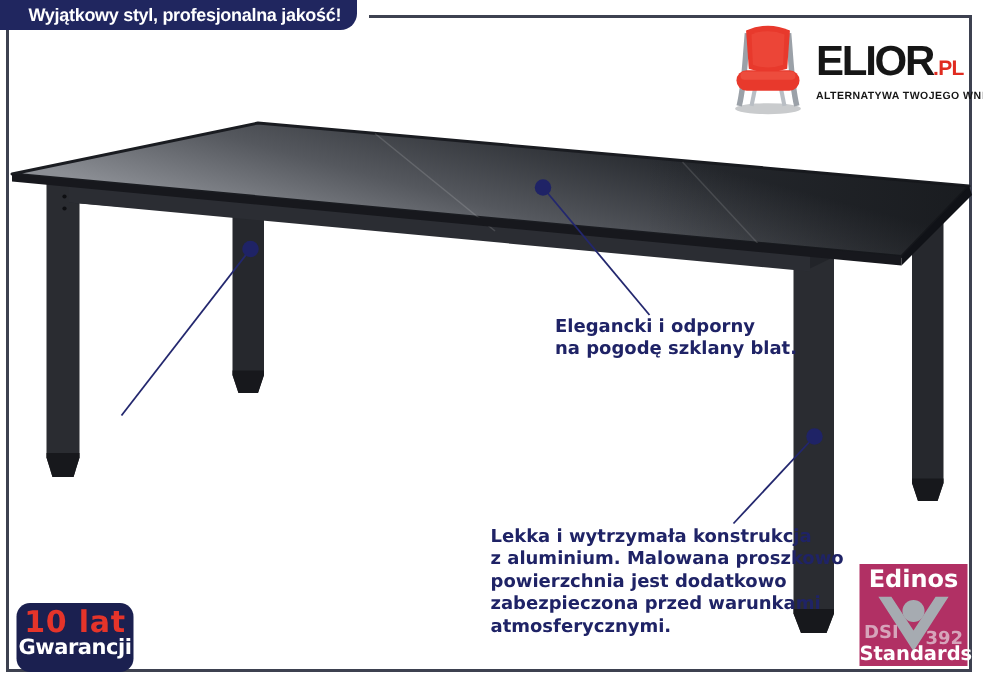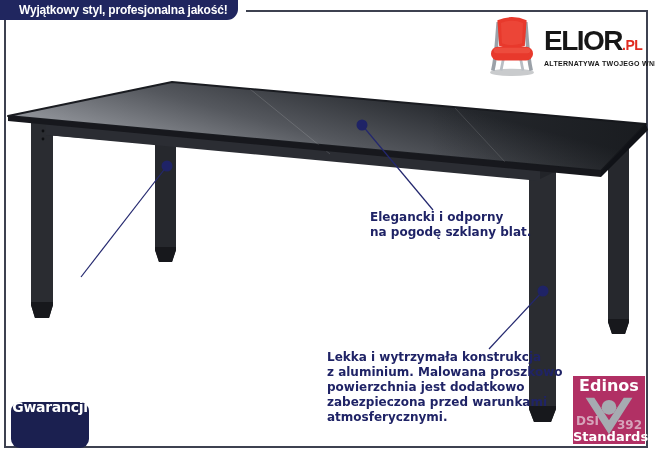--- a/index.html
+++ b/index.html
@@ -150,20 +150,21 @@
   </div>
   <div class="note note-frame">
     <div>Lekka i wytrzymała konstrukcja</div>
     <div>z aluminium. Malowana proszkowo</div>
     <div>powierzchnia jest dodatkowo</div>
     <div>zabezpieczona przed warunkami</div>
     <div>atmosferycznymi.</div>
   </div>
 
   <div class="badge-warranty">
+    <div class="bw-top">10 lat</div>
     <div class="bw-bottom">Gwarancji</div>
   </div>
 
   <div class="badge-cert">
     <svg class="bc-mark" viewBox="0 0 60 46">
       <path d="M3 2 L13 2 L30 28 L47 2 L57 2 L30 44 Z" fill="#a6abb1"></path>
       <circle cx="30" cy="13" r="8.5" fill="#a6abb1"></circle>
     </svg>
     <div class="bc-brand">Edinos</div>
     <div class="bc-left">DSI</div>

